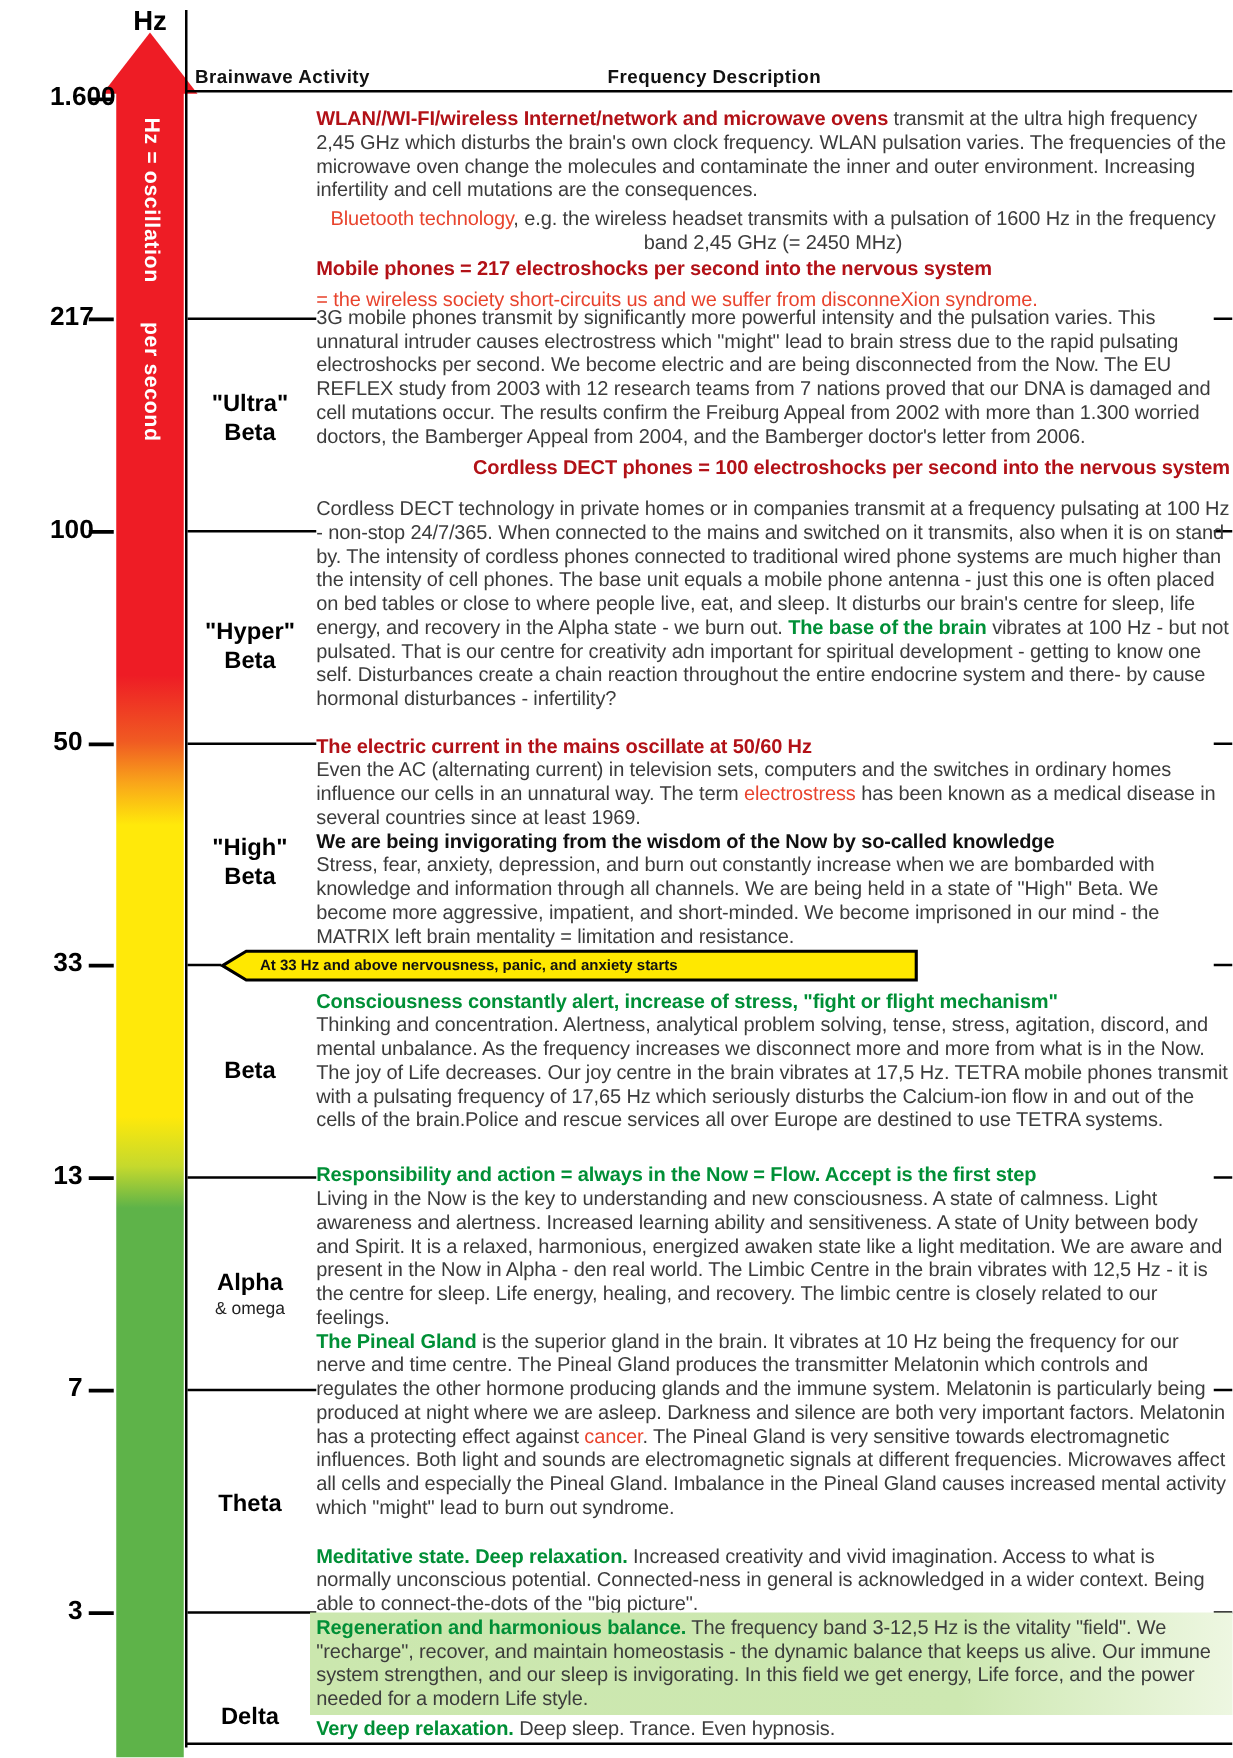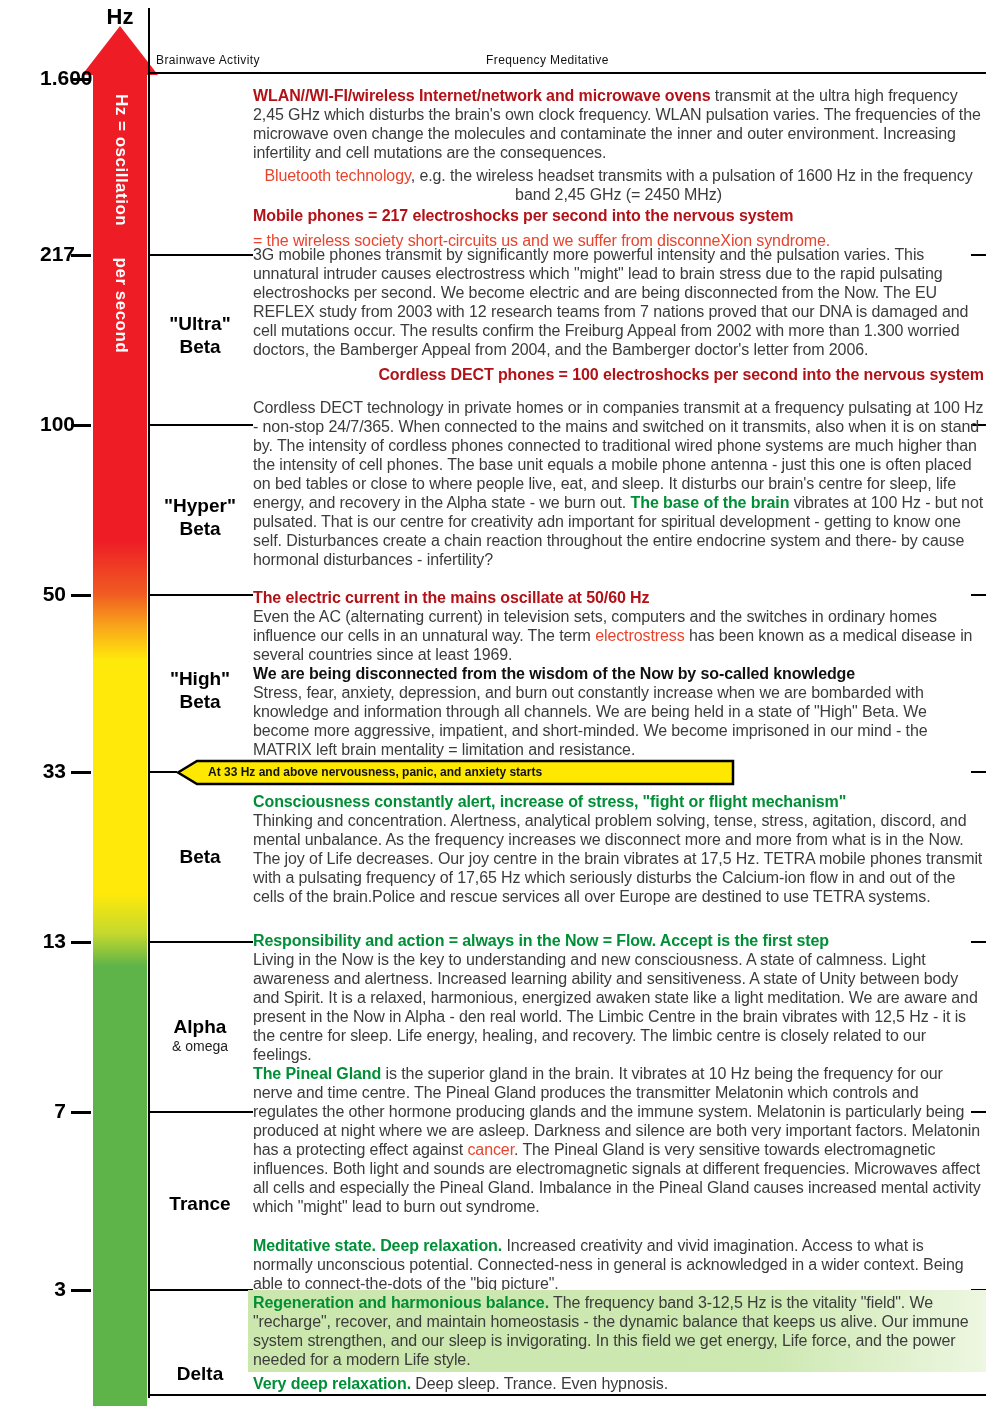--- a/index.html
+++ b/index.html
@@ -39,21 +39,21 @@
     position: absolute; left: 38px; top: 20px; width: 300px; height: 22px;
     transform: rotate(90deg); transform-origin: 0 0;
     color: #fff; font-weight: bold; font-size: 17px;
     white-space: pre; letter-spacing: 0.5px;
   }
 
   .vline { position: absolute; left: 148px; top: 8px; width: 2px; height: 1390px; background: #000; }
   .header-underline { position: absolute; left: 148px; top: 72px; width: 838px; height: 2px; background: #000; }
   .bottom-line { position: absolute; left: 148px; top: 1394px; width: 838px; height: 2px; background: #000; }
 
-  .col-header { position: absolute; top: 53px; font-weight: normal; font-size: 12px; color: #111; letter-spacing: 0.4px; }
+  .col-header { position: absolute; top: 53px; font-weight: bold; font-size: 15px; color: #111; letter-spacing: 0.4px; }
   .col-header-brain { left: 156px; }
   .col-header-freq { left: 486px; }
 
   .tick-num { position: absolute; left: 0; width: 66px; text-align: right; font-weight: bold; font-size: 21px; color: #000; padding-left: 40px; }
   .tick-left { position: absolute; left: 71px; width: 20px; height: 3px; background: #000; }
   .tick-mid { position: absolute; left: 150px; height: 2px; background: #000; }
   .tick-right { position: absolute; left: 971px; width: 15px; height: 2px; background: #000; }
 
   .band { position: absolute; left: 150px; width: 100px; text-align: center; color: #000; }
   .band-line { font-weight: bold; font-size: 19px; line-height: 23px; }
@@ -92,21 +92,21 @@
   <div class="arrow-head"></div>
   <div class="arrow-body">
     <div class="arrow-label">Hz = oscillation      per second</div>
   </div>
 
   <div class="vline"></div>
   <div class="header-underline"></div>
   <div class="bottom-line"></div>
 
   <div class="col-header col-header-brain">Brainwave Activity</div>
-  <div class="col-header col-header-freq">Frequency Meditative</div>
+  <div class="col-header col-header-freq">Frequency Description</div>
 
   <div id="scale-layer">
       <div class="tick-num" style="top: 66px;">1.600</div>
       <div class="tick-left" style="top: 78px;"></div>
       <div class="tick-num" style="top: 242px;">217</div>
       <div class="tick-left" style="top: 254px;"></div>
       <div class="tick-mid" style="top: 254px; width: 103px;"></div>
       <div class="tick-right" style="top: 254px;"></div>
       <div class="tick-num" style="top: 412px;">100</div>
       <div class="tick-left" style="top: 424px;"></div>
@@ -147,21 +147,21 @@
         <div class="band-line">Beta</div>
       </div>
       <div class="band" style="top: 845px;">
         <div class="band-line">Beta</div>
       </div>
       <div class="band" style="top: 1015px;">
         <div class="band-line">Alpha</div>
         <div class="band-sub">&amp; omega</div>
       </div>
       <div class="band" style="top: 1192px;">
-        <div class="band-line">Trance</div>
+        <div class="band-line">Theta</div>
       </div>
       <div class="band" style="top: 1362px;">
         <div class="band-line">Delta</div>
       </div>
     </div>
 
   <div class="banner">
     <svg viewBox="0 0 560 27" width="560" height="27">
       <polygon points="2,13.5 21,2 557,2 557,25 21,25" fill="#ffe800" stroke="#000" stroke-width="2.5"></polygon>
     </svg>
@@ -171,21 +171,21 @@
   <div id="paras-layer">
       <div class="para" style="top: 2px;"><span class="seg-hr">WLAN//WI-FI/wireless Internet/network and microwave ovens</span><span class="seg-n"> transmit at the ultra high frequency 2,45 GHz which disturbs the brain's own clock frequency. WLAN pulsation varies. The frequencies of the microwave oven change the molecules and contaminate the inner and outer environment. Increasing infertility and cell mutations are the consequences.</span></div>
       <div class="para" style="top: 82px; text-align: center;"><span class="seg-r">Bluetooth technology</span><span class="seg-n">, e.g. the wireless headset transmits with a pulsation of 1600 Hz in the frequency band 2,45 GHz (= 2450 MHz)</span></div>
       <div class="para" style="top: 122px;"><span class="seg-hr">Mobile phones = 217 electroshocks per second into the nervous system</span></div>
       <div class="para" style="top: 147px;"><span class="seg-r">= the wireless society short-circuits us and we suffer from disconneXion syndrome.</span></div>
       <div class="para" style="top: 161px;"><span class="seg-n">3G mobile phones transmit by significantly more powerful intensity and the pulsation varies. This unnatural intruder causes electrostress which "might" lead to brain stress due to the rapid pulsating electroshocks per second. We become electric and are being disconnected from the Now. The EU REFLEX study from 2003 with 12 research teams from 7 nations proved that our DNA is damaged and cell mutations occur. The results confirm the Freiburg Appeal from 2002 with more than 1.300 worried doctors, the Bamberger Appeal from 2004, and the Bamberger doctor's letter from 2006.</span></div>
       <div class="para" style="top: 281px; text-align: right;"><span class="seg-hr">Cordless DECT phones = 100 electroshocks per second into the nervous system</span></div>
       <div class="para" style="top: 314px;"><span class="seg-n">Cordless DECT technology in private homes or in companies transmit at a frequency pulsating at 100 Hz - non-stop 24/7/365. When connected to the mains and switched on it transmits, also when it is on stand by. The intensity of cordless phones connected to traditional wired phone systems are much higher than the intensity of cell phones. The base unit equals a mobile phone antenna - just this one is often placed on bed tables or close to where people live, eat, and sleep. It disturbs our brain's centre for sleep, life energy, and recovery in the Alpha state - we burn out. </span><span class="seg-hg">The base of the brain</span><span class="seg-n"> vibrates at 100 Hz - but not pulsated. That is our centre for creativity adn important for spiritual development - getting to know one self. Disturbances create a chain reaction throughout the entire endocrine system and there- by cause hormonal disturbances - infertility?</span></div>
       <div class="para" style="top: 504px;"><span class="seg-hr">The electric current in the mains oscillate at 50/60 Hz</span></div>
       <div class="para" style="top: 523px;"><span class="seg-n">Even the AC (alternating current) in television sets, computers and the switches in ordinary homes influence our cells in an unnatural way. The term </span><span class="seg-r">electrostress</span><span class="seg-n"> has been known as a medical disease in several countries since at least 1969.</span></div>
-      <div class="para" style="top: 580px;"><span class="seg-hb">We are being disconnected from the wisdom of the Now by so-called knowledge</span></div>
+      <div class="para" style="top: 580px;"><span class="seg-hb">We are being invigorating from the wisdom of the Now by so-called knowledge</span></div>
       <div class="para" style="top: 599px;"><span class="seg-n">Stress, fear, anxiety, depression, and burn out constantly increase when we are bombarded with knowledge and information through all channels. We are being held in a state of "High" Beta. We become more aggressive, impatient, and short-minded. We become imprisoned in our mind - the MATRIX left brain mentality = limitation and resistance.</span></div>
       <div class="para" style="top: 708px;"><span class="seg-hg">Consciousness constantly alert, increase of stress, "fight or flight mechanism"</span></div>
       <div class="para" style="top: 727px;"><span class="seg-n">Thinking and concentration. Alertness, analytical problem solving, tense, stress, agitation, discord, and mental unbalance. As the frequency increases we disconnect more and more from what is in the Now. The joy of Life decreases. Our joy centre in the brain vibrates at 17,5 Hz. TETRA mobile phones transmit with a pulsating frequency of 17,65 Hz which seriously disturbs the Calcium-ion flow in and out of the cells of the brain.Police and rescue services all over Europe are destined to use TETRA systems.</span></div>
       <div class="para" style="top: 847px;"><span class="seg-hg">Responsibility and action = always in the Now = Flow. Accept is the first step</span></div>
       <div class="para" style="top: 866px;"><span class="seg-n">Living in the Now is the key to understanding and new consciousness. A state of calmness. Light awareness and alertness. Increased learning ability and sensitiveness. A state of Unity between body and Spirit. It is a relaxed, harmonious, energized awaken state like a light meditation. We are aware and present in the Now in Alpha - den real world. The Limbic Centre in the brain vibrates with 12,5 Hz - it is the centre for sleep. Life energy, healing, and recovery. The limbic centre is closely related to our feelings.</span></div>
       <div class="para" style="top: 980px;"><span class="seg-hg">The Pineal Gland</span><span class="seg-n"> is the superior gland in the brain. It vibrates at 10 Hz being the frequency for our nerve and time centre. The Pineal Gland produces the transmitter Melatonin which controls and regulates the other hormone producing glands and the immune system. Melatonin is particularly being produced at night where we are asleep. Darkness and silence are both very important factors. Melatonin has a protecting effect against </span><span class="seg-r">cancer</span><span class="seg-n">. The Pineal Gland is very sensitive towards electromagnetic influences. Both light and sounds are electromagnetic signals at different frequencies. Microwaves affect all cells and especially the Pineal Gland. Imbalance in the Pineal Gland causes increased mental activity which "might" lead to burn out syndrome.</span></div>
       <div class="para" style="top: 1152px;"><span class="seg-hg">Meditative state. Deep relaxation.</span><span class="seg-n"> Increased creativity and vivid imagination. Access to what is normally unconscious potential. Connected-ness in general is acknowledged in a wider context. Being able to connect-the-dots of the "big picture".</span></div>
       <div class="para para-bg" style="top: 1209px;"><span class="seg-hg">Regeneration and harmonious balance.</span><span class="seg-n"> The frequency band 3-12,5 Hz is the vitality "field". We "recharge", recover, and maintain homeostasis - the dynamic balance that keeps us alive. Our immune system strengthen, and our sleep is invigorating. In this field we get energy, Life force, and the power needed for a modern Life style.</span></div>
       <div class="para" style="top: 1290px;"><span class="seg-hg">Very deep relaxation.</span><span class="seg-n"> Deep sleep. Trance. Even hypnosis.</span></div>
     </div>

